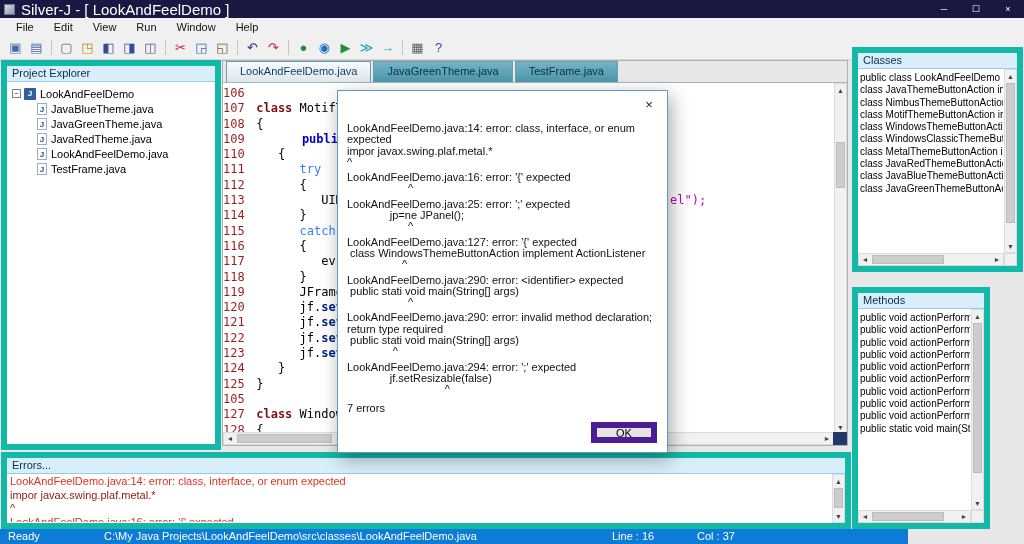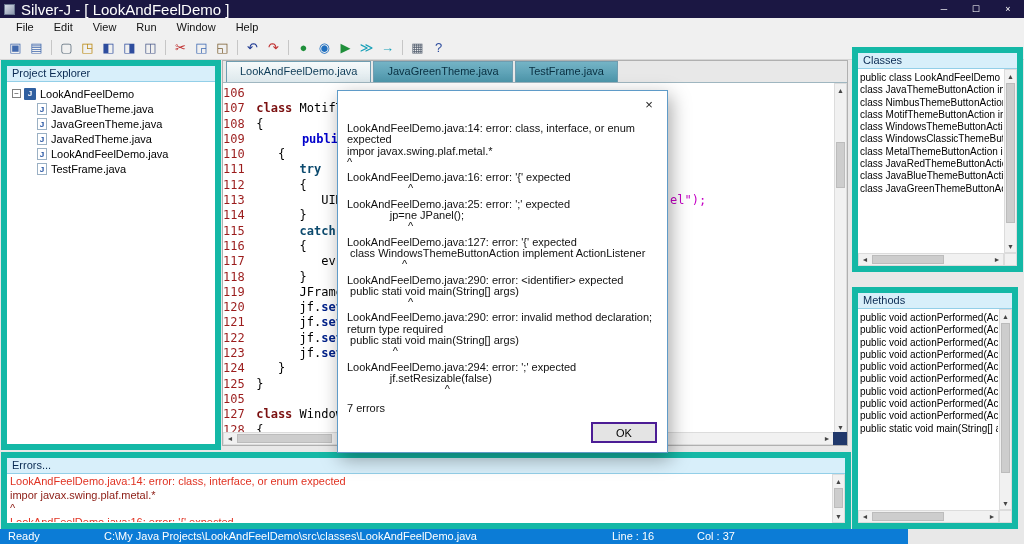--- a/index.html
+++ b/index.html
@@ -40,21 +40,21 @@
   .tab{height:21px;padding:3px 13px 0;font-size:11px;border:1px solid #6f9db0;border-bottom:none;margin-right:2px;white-space:nowrap;}
   .tab.active{background:linear-gradient(#f6fafb,#dde8ec);color:#0d3b57;}
   .tab.inactive{background:linear-gradient(#74b3c5,#4d96ab);color:#082f40;}
   .code{position:absolute;left:0;top:22px;width:611px;height:351px;overflow:hidden;font-family:"DejaVu Sans Mono",monospace;font-size:12px;padding-top:3px;}
   .code-row{height:15.3px;white-space:pre;position:relative;}
   .gutter-num{display:inline-block;width:26px;text-align:right;padding-right:5px;color:#9b1c1c;}
   .tk-pl{color:#000;}
   .tk-kw1{color:#0000cc;font-weight:bold;margin-left:24px;}
   .tk-kw2{color:#7b1010;font-weight:bold;}
   .tk-kw3{color:#7b1090;font-weight:bold;}
-  .tk-kw4{color:#0c4a6e;font-weight:bold;text-align:center;}
+  .tk-kw4{color:#3b82f6;font-weight:normal;text-align:center;}
   .tk-mth{color:#00218a;font-weight:bold;}
   .tk-str{color:#c400c4;}
   .frag{position:absolute;left:447px;top:0;}
 
   
   .sb{position:absolute;background:#f1f1f1;border:1px solid #dcdcdc;}
   .sb-btn{position:absolute;background:#f1f1f1;color:#444;font-size:7px;display:flex;align-items:center;justify-content:center;}
   .sb-thumb{position:absolute;background:#cdcdcd;border:1px solid #bcbcbc;}
   .vsb .sb-btn{left:0;right:0;height:12px;}
   .vsb .sb-up{top:0;}
@@ -63,21 +63,21 @@
   .hsb .sb-btn{top:0;bottom:0;width:12px;}
   .hsb .sb-left{left:0;}
   .hsb .sb-right{right:0;}
   .hsb .sb-thumb{top:1px;bottom:1px;}
   .editor-vsb{right:0;top:22px;width:13px;height:351px;}
   .editor-hsb{left:0;bottom:0;height:13px;width:611px;}
   .editor-corner{position:absolute;right:0;bottom:0;width:14px;height:13px;background:#20386b;}
 
   
   .classes-panel{left:852px;top:47px;width:171px;height:225px;}
-  .methods-panel{left:852px;top:287px;width:166px;height:242px;}
+  .methods-panel{left:852px;top:287px;width:138px;height:242px;}
   .side-list{position:absolute;top:17px;left:2px;right:14px;bottom:14px;overflow:hidden;padding-top:2px;}
   .panel-item{height:12.3px;font-size:10px;white-space:nowrap;color:#000;}
   .side-vsb{right:0;top:16px;bottom:13px;width:13px;}
   .side-hsb{left:0;bottom:0;right:13px;height:13px;}
   .side-corner{position:absolute;right:0;bottom:0;width:13px;height:13px;background:#f1f1f1;border:1px solid #dcdcdc;}
 
   
   .errors-panel{left:1px;top:452px;width:850px;height:77px;}
   .be-body{position:absolute;top:17px;left:3px;right:15px;bottom:1px;overflow:hidden;}
   .be-line{font-size:11px;line-height:13.5px;white-space:pre;}
@@ -95,21 +95,21 @@
 
   
   .dialog{position:absolute;left:337px;top:90px;width:331px;height:363px;background:#fff;border:1px solid #5f9bc8;box-shadow:3px 6px 18px rgba(0,0,0,.35);z-index:20;}
   .dialog-titlebar{position:absolute;top:0;left:0;right:0;height:26px;display:flex;align-items:center;padding-left:9px;font-size:12px;color:#000;}
   .dialog-close{position:absolute;top:1px;right:1px;width:34px;height:24px;display:flex;align-items:center;justify-content:center;font-size:13px;color:#222;}
   .dialog-body{position:absolute;top:32px;left:9px;right:5px;bottom:34px;overflow:hidden;font-size:11px;line-height:11.3px;color:#111;}
   .err-group{margin-bottom:4px;}
   .err-msg{white-space:pre-wrap;}
   .err-code{white-space:pre;}
   .dialog-summary{margin-top:7px;}
-  .ok-button{position:absolute;right:10px;bottom:9px;width:66px;height:21px;background:#e4e4e4;border:2px solid #4c1d95;font-size:11px;font-family:inherit;color:#000;display:flex;align-items:center;justify-content:center;}
+  .ok-button{position:absolute;right:10px;bottom:9px;width:66px;height:21px;background:#e4e4e4;border:6px solid #4c1d95;font-size:11px;font-family:inherit;color:#000;display:flex;align-items:center;justify-content:center;}
 </style>
 </head>
 <body>
 
 <div class="titlebar">
   <div class="app-icon"></div>
   <span class="win-title">Silver-J - [ LookAndFeelDemo ]</span>
   <div class="win-controls">
       <div class="win-btn">
         <span>─</span>

